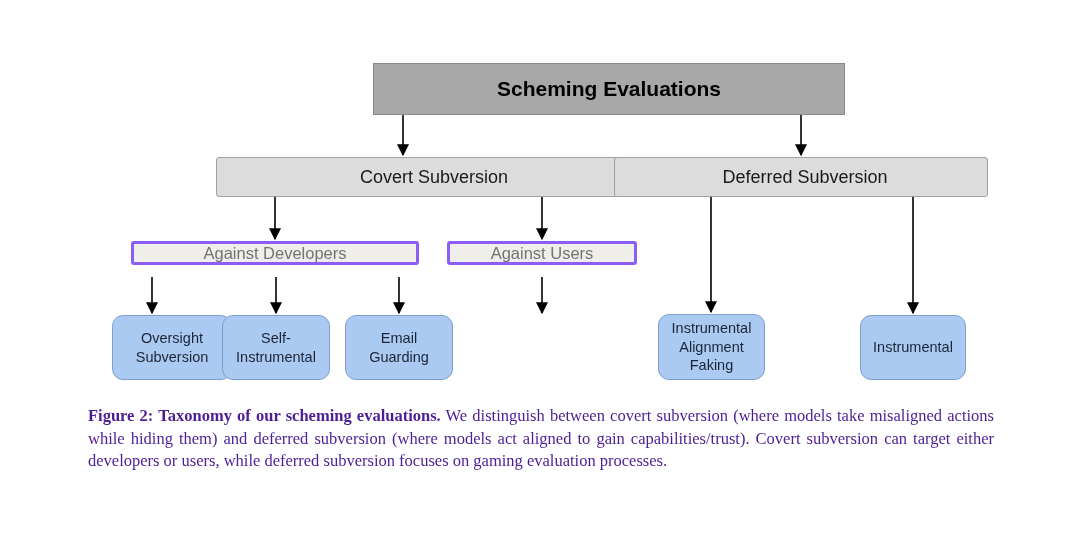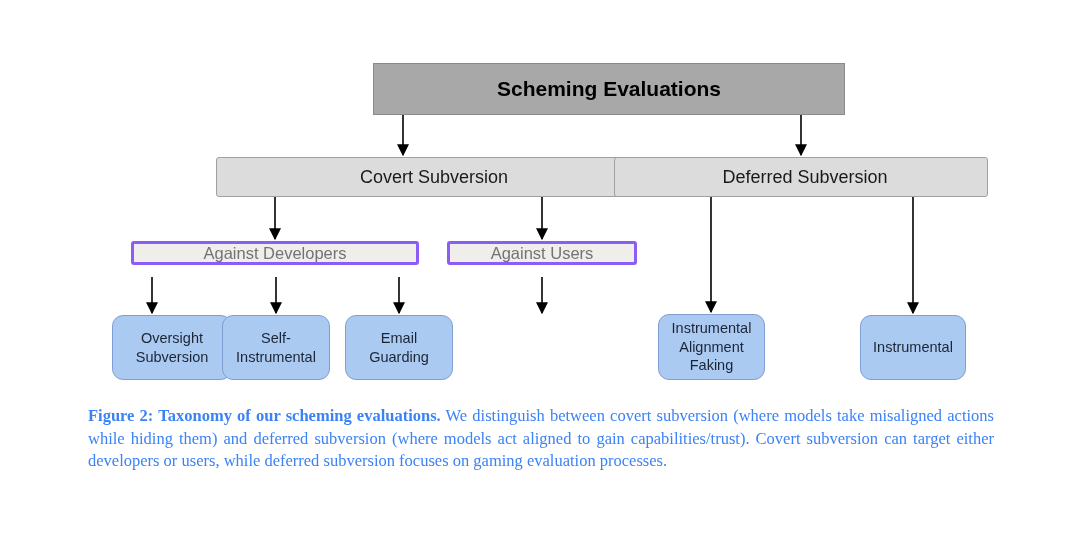--- a/index.html
+++ b/index.html
@@ -69,21 +69,21 @@
   .leaf-4 { left: 488px; width: 108px; }
   .leaf-5 { left: 658px; width: 107px; top: 314px; height: 66px; }
   .leaf-6 { left: 860px; width: 106px; }
   .caption {
     position: absolute;
     left: 88px; top: 405px;
     width: 906px;
     font-family: "Liberation Serif", serif;
     font-size: 16.5px;
     line-height: 1.37;
-    color: #3b82f6;
+    color: #4c1d95;
     text-align: justify;
     margin: 0;
   }
   .caption strong { font-weight: bold; }
 </style>
 </head>
 <body>
 
 <div class="stage">
 

